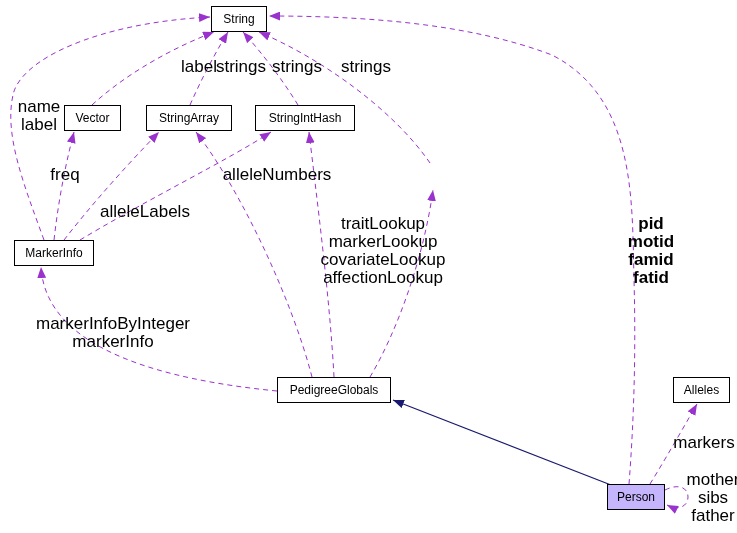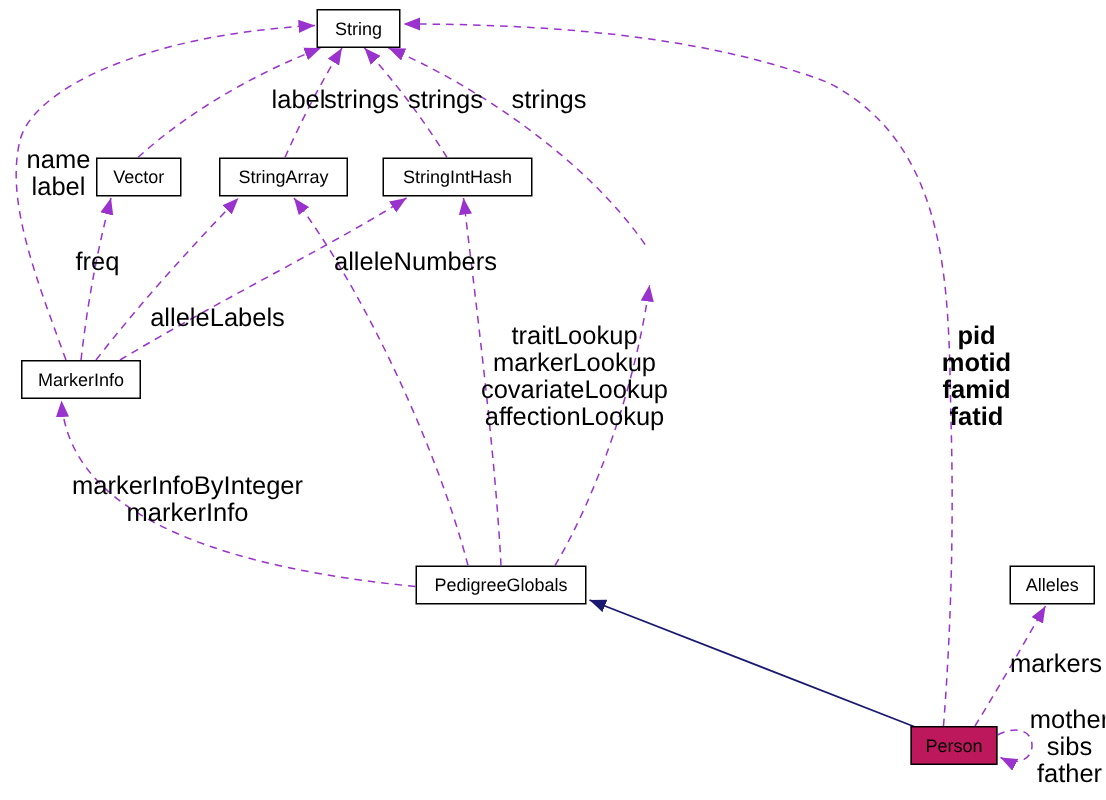--- a/index.html
+++ b/index.html
@@ -35,21 +35,21 @@
     border: 1px solid #000000;
     background: #ffffff;
     color: #000000;
     font-size: 12px;
     display: flex;
     align-items: center;
     justify-content: center;
     white-space: nowrap;
   }
   .node.active {
-    background: #be185d;
+    background: #c4b5fd;
   }
   .edge-label {
     position: absolute;
     transform: translate(-50%, -50%);
     font-size: 17px;
     line-height: 18px;
     color: #000000;
     white-space: pre-line;
     text-align: center;
   }
@@ -106,20 +106,20 @@
   <div class="edge-label" style="left:145px; top:175px;margin-top:37px;">alleleLabels</div>
   <div class="edge-label" style="left:277px; top:175px;">alleleNumbers</div>
   <div class="edge-label" style="left:383px; top:251px;">traitLookup
 markerLookup
 covariateLookup
 affectionLookup</div>
   <div class="edge-label" style="left:651px; top:251px;font-weight:bold;">pid
 motid
 famid
 fatid</div>
-  <div class="edge-label" style="left:125px; top:333px;">markerInfoByInteger
+  <div class="edge-label" style="left:113px; top:333px;">markerInfoByInteger
 markerInfo</div>
   <div class="edge-label" style="left:704px; top:443px;">markers</div>
   <div class="edge-label" style="left:713px; top:498px;">mother
 sibs
 father</div>
 
 </div>
 
 </body></html>

